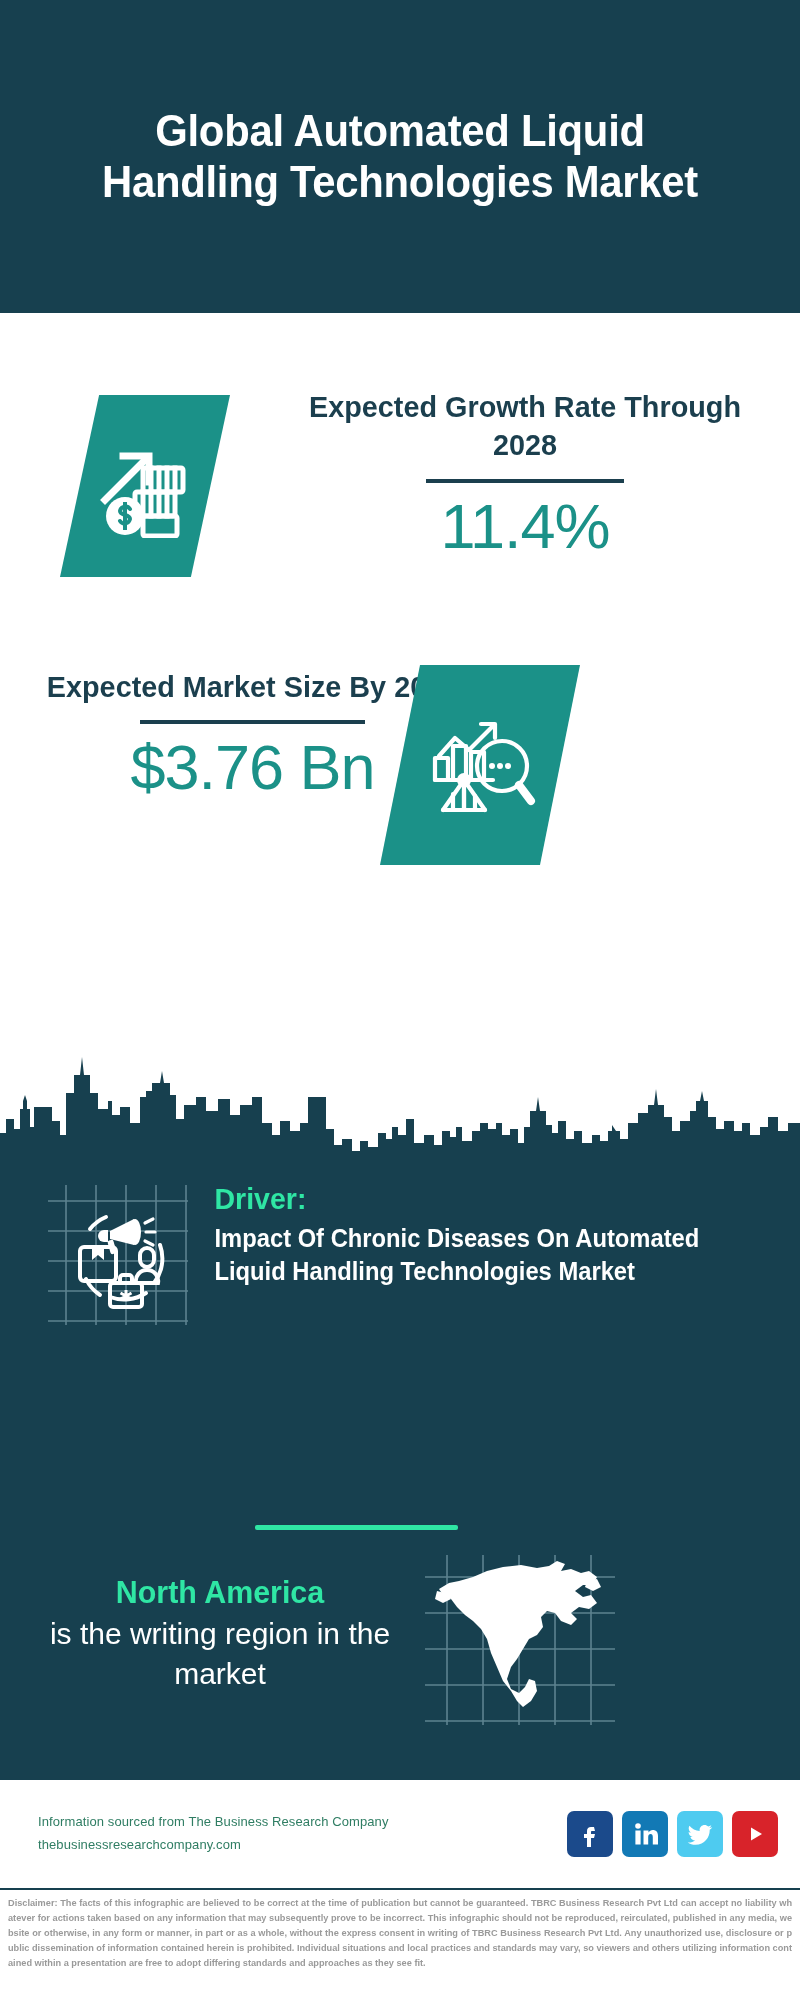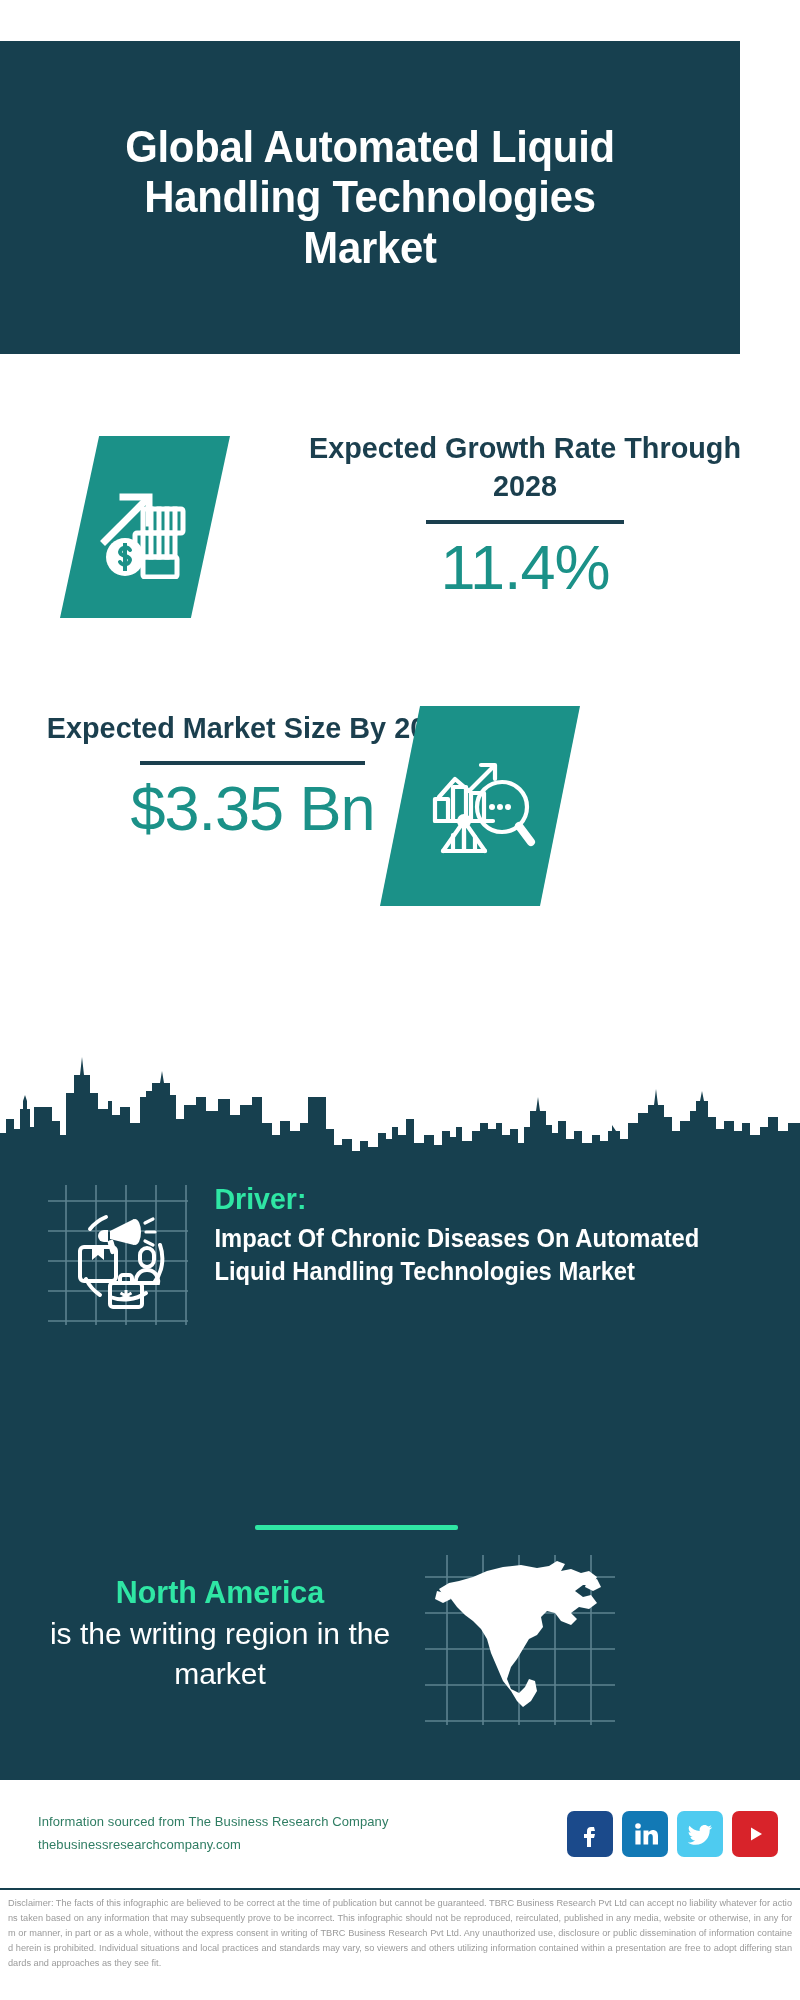--- a/index.html
+++ b/index.html
@@ -7,25 +7,24 @@
   body {
     width:800px; height:2000px;
     background:#ffffff;
     font-family:"Liberation Sans", sans-serif;
     overflow:hidden;
     position:relative;
   }
 
   
   .header {
-    width:740px; height:313px;
+    width:800px; height:313px;
     background:#17404f;
     display:flex; align-items:center; justify-content:center;
     padding:0 60px;
-    margin-top:41px;
   }
   .header h1 {
     color:#ffffff;
     font-size:45px;
     line-height:1.12;
     font-weight:bold;
     text-align:center;
     letter-spacing:-0.3px;
     transform:scaleX(0.93);
   }
@@ -115,21 +114,21 @@
   .s-yt { background:#d8232a; }
 
   
   .disclaimer {
     position:absolute; left:0; top:1888px; width:800px; height:112px;
     background:#ffffff; border-top:2px solid #17404f;
     padding:6px 8px 0 8px;
   }
   .disclaimer p {
     color:#9a9a9a; font-size:9.2px; line-height:1.62;
-    text-align:justify; word-break:break-all;
+    text-align:justify; word-break:break-all;font-weight:bold;
   }
 </style>
 </head>
 <body>
 
 <div class="header">
   <h1>Global Automated Liquid Handling Technologies Market</h1>
 </div>
 
 <div class="white-zone">
@@ -155,21 +154,21 @@
 
   <div class="stat-text" style="left:280px; top:75px; width:490px;">
     <div class="stat-title">Expected Growth Rate Through 2028</div>
     <div class="stat-rule" style="width:198px;"></div>
     <div class="stat-value">11.4%</div>
   </div>
 
   <div class="stat-text" style="left:30px; top:355px; width:445px;">
     <div class="stat-title">Expected Market Size By 2028</div>
     <div class="stat-rule" style="width:225px;"></div>
-    <div class="stat-value">$3.35 Bn</div>
+    <div class="stat-value">$3.76 Bn</div>
   </div>
 
   <div class="para" style="left:380px; top:352px; width:200px; height:200px; clip-path:polygon(20% 0%, 100% 0%, 80% 100%, 0% 100%);">
     <span>
       <svg width="118" height="118" viewBox="0 0 118 118" fill="none" stroke="#ffffff" stroke-width="4.2" stroke-linecap="round" stroke-linejoin="round">
         <path d="M18 50 L34 32 L48 44 L72 20"></path>
         <path d="M60 18 L74 18 L74 32"></path>
         <rect x="14" y="52" width="13" height="22"></rect>
         <rect x="32" y="40" width="13" height="34"></rect>
         <rect x="50" y="46" width="13" height="28"></rect>

